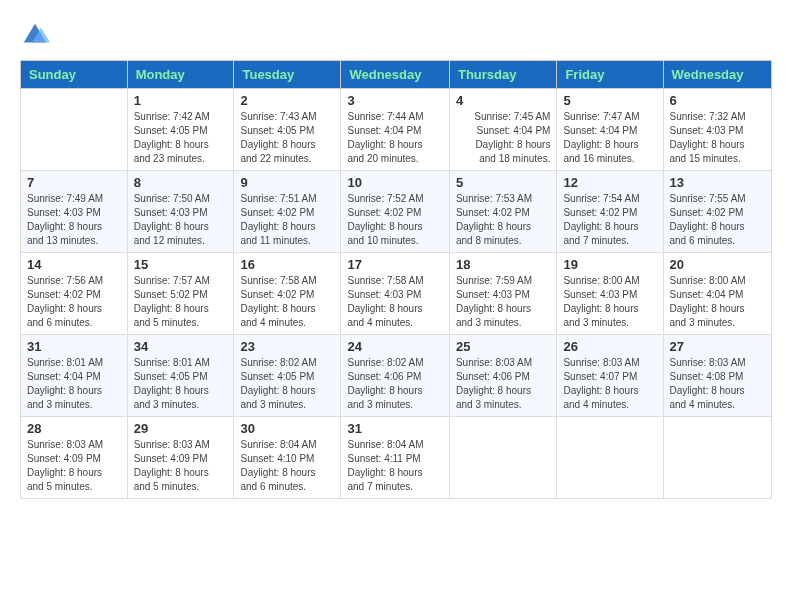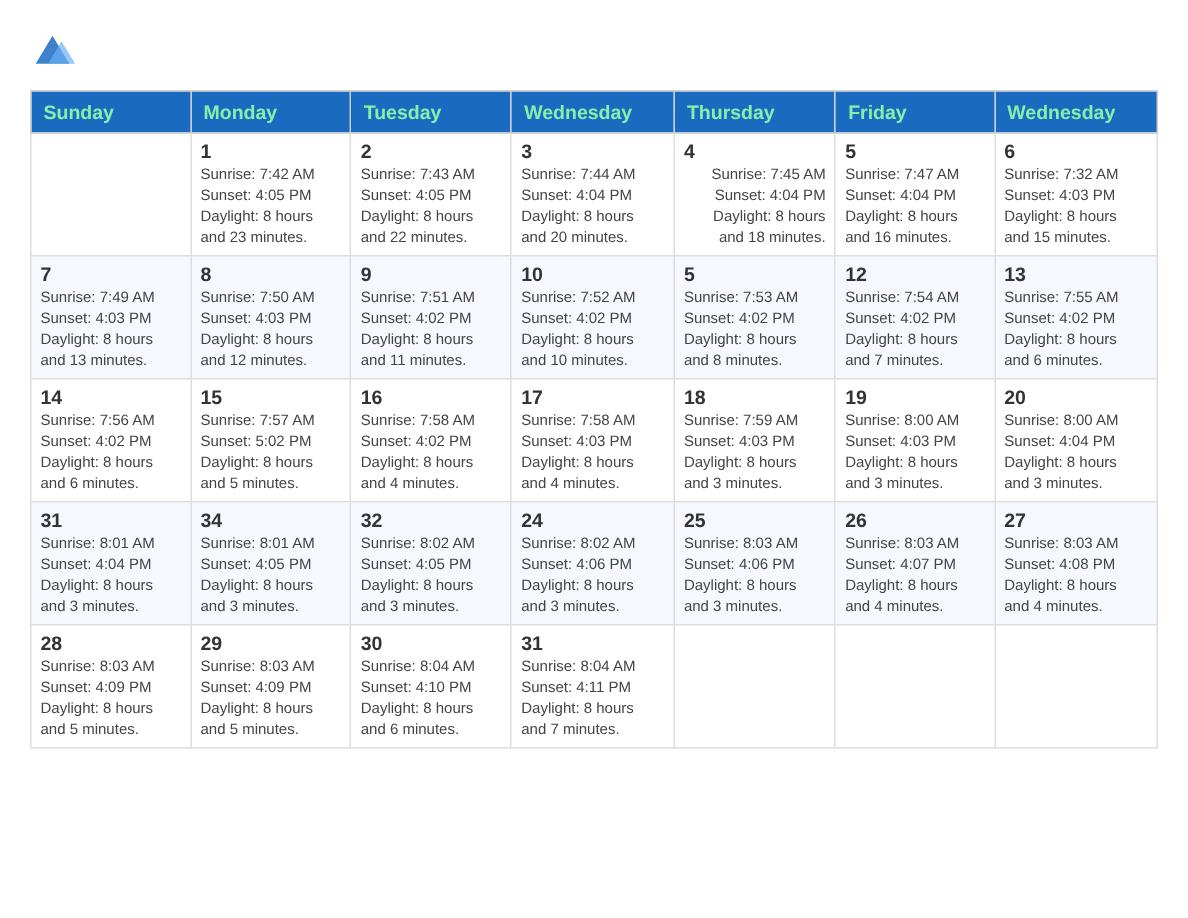--- a/index.html
+++ b/index.html
@@ -280,21 +280,21 @@
 and 3 minutes.</div>
         </td>
         <td>
           <div class="day-number">34</div>
           <div class="day-info" style="white-space: pre-line;">Sunrise: 8:01 AM
 Sunset: 4:05 PM
 Daylight: 8 hours
 and 3 minutes.</div>
         </td>
         <td>
-          <div class="day-number">32</div>
+          <div class="day-number">23</div>
           <div class="day-info" style="white-space: pre-line;">Sunrise: 8:02 AM
 Sunset: 4:05 PM
 Daylight: 8 hours
 and 3 minutes.</div>
         </td>
         <td>
           <div class="day-number">24</div>
           <div class="day-info" style="white-space: pre-line;">Sunrise: 8:02 AM
 Sunset: 4:06 PM
 Daylight: 8 hours

